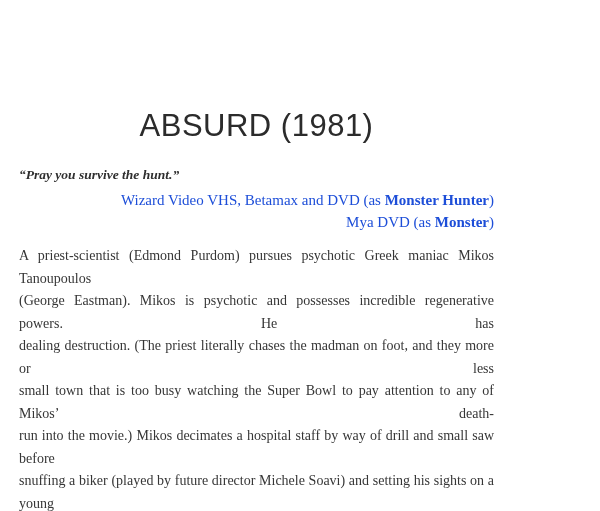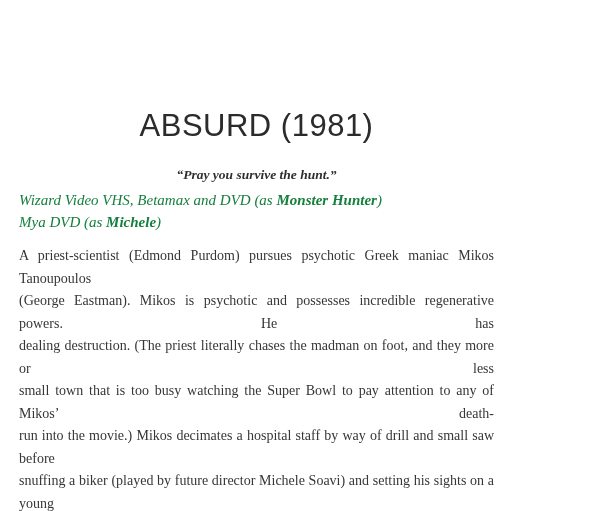--- a/index.html
+++ b/index.html
@@ -24,34 +24,32 @@
     font-family: "Liberation Sans", sans-serif;
     font-weight: 400;
     font-size: 31px;
     line-height: 40px;
     letter-spacing: 0.5px;
     text-align: center;
     color: #2b2b2b;
   }
   .tagline {
     margin-top: 20px;
-    text-align: center;
     font-style: italic;
     font-weight: 700;
     font-size: 13.5px;
     line-height: 18px;
     color: #2f2f2f;
   }
   .release-info {
     margin-top: 6px;
-    text-align: left;
-    font-style: italic;
+    text-align: right;
     font-size: 15px;
     line-height: 21.5px;
-    color: #15803d;
+    color: #1d4ed8;
   }
   .release-line .release-alt-title {
     font-weight: 700;
   }
   .synopsis {
     margin-top: 12px;
     font-size: 14px;
     line-height: 22.5px;
     color: #363636;
   }
@@ -68,21 +66,21 @@
 
   <h1 class="post-title">ABSURD (1981)</h1>
 
   <div class="tagline">“Pray you survive the hunt.”</div>
 
   <div class="release-info">
     <div class="release-line">
       <span>Wizard Video VHS, Betamax and DVD (as </span><span class="release-alt-title">Monster Hunter</span><span>)</span>
     </div>
     <div class="release-line">
-      <span>Mya DVD (as </span><span class="release-alt-title">Michele</span><span>)</span>
+      <span>Mya DVD (as </span><span class="release-alt-title">Monster</span><span>)</span>
     </div>
   </div>
 
   <div class="synopsis">
     <div class="paragraph-line">A priest-scientist (Edmond Purdom) pursues psychotic Greek maniac Mikos Tanoupoulos</div>
     <div class="paragraph-line">(George Eastman). Mikos is psychotic and possesses incredible regenerative powers. He has</div>
     <div class="paragraph-line">dealing destruction. (The priest literally chases the madman on foot, and they more or less</div>
     <div class="paragraph-line">small town that is too busy watching the Super Bowl to pay attention to any of Mikos’ death-</div>
     <div class="paragraph-line">run into the movie.) Mikos decimates a hospital staff by way of drill and small saw before</div>
     <div class="paragraph-line">snuffing a biker (played by future director Michele Soavi) and setting his sights on a young</div>

